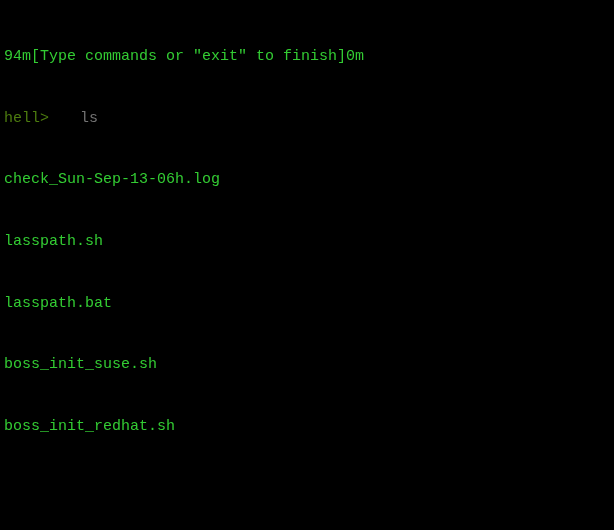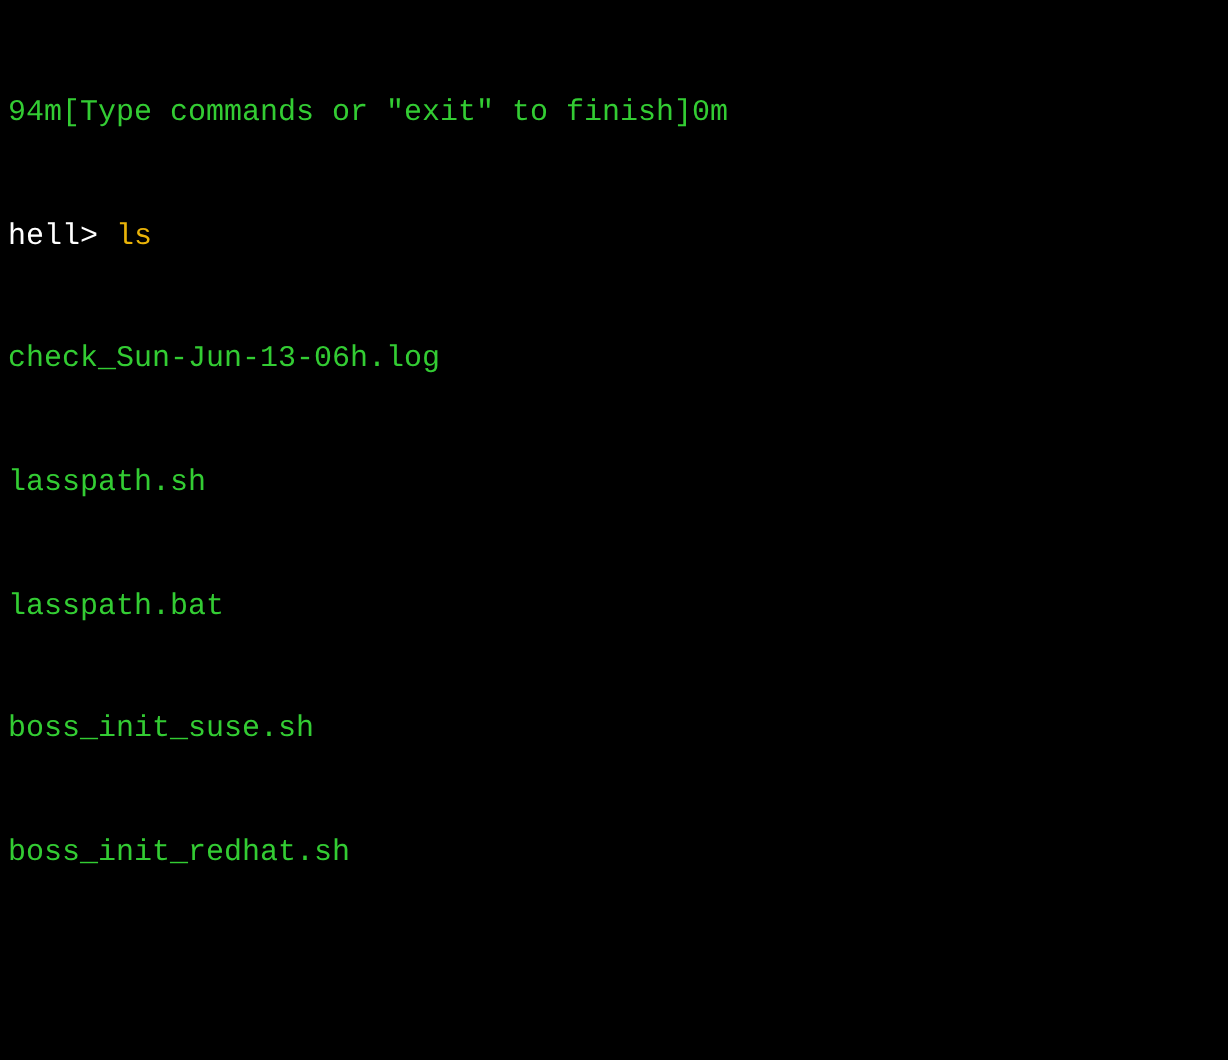--- a/index.html
+++ b/index.html
@@ -19,33 +19,34 @@
       line-height: 1.37;
     }
     .terminal {
       white-space: pre;
     }
     .line {
       display: block;
       min-height: 1.37em;
     }
     .prompt-line .prompt {
-      color: #ffffff;
+      color: #4d7c0f;
     }
     .prompt-line .cmd {
-      color: #eab308;
+      color: #737373;
+      margin-left: 22px;
     }
   </style>
 </head>
 <body>
 
 <div class="terminal">
   <span class="line">94m[Type commands or "exit" to finish]0m</span>
   <span class="line prompt-line"><span class="prompt">hell&gt;</span> <span class="cmd">ls</span></span>
-  <span class="line">check_Sun-Jun-13-06h.log</span>
+  <span class="line">check_Sun-Sep-13-06h.log</span>
   <span class="line">lasspath.sh</span>
   <span class="line">lasspath.bat</span>
   <span class="line">boss_init_suse.sh</span>
   <span class="line">boss_init_redhat.sh</span>
   
   
   
   
   
   

